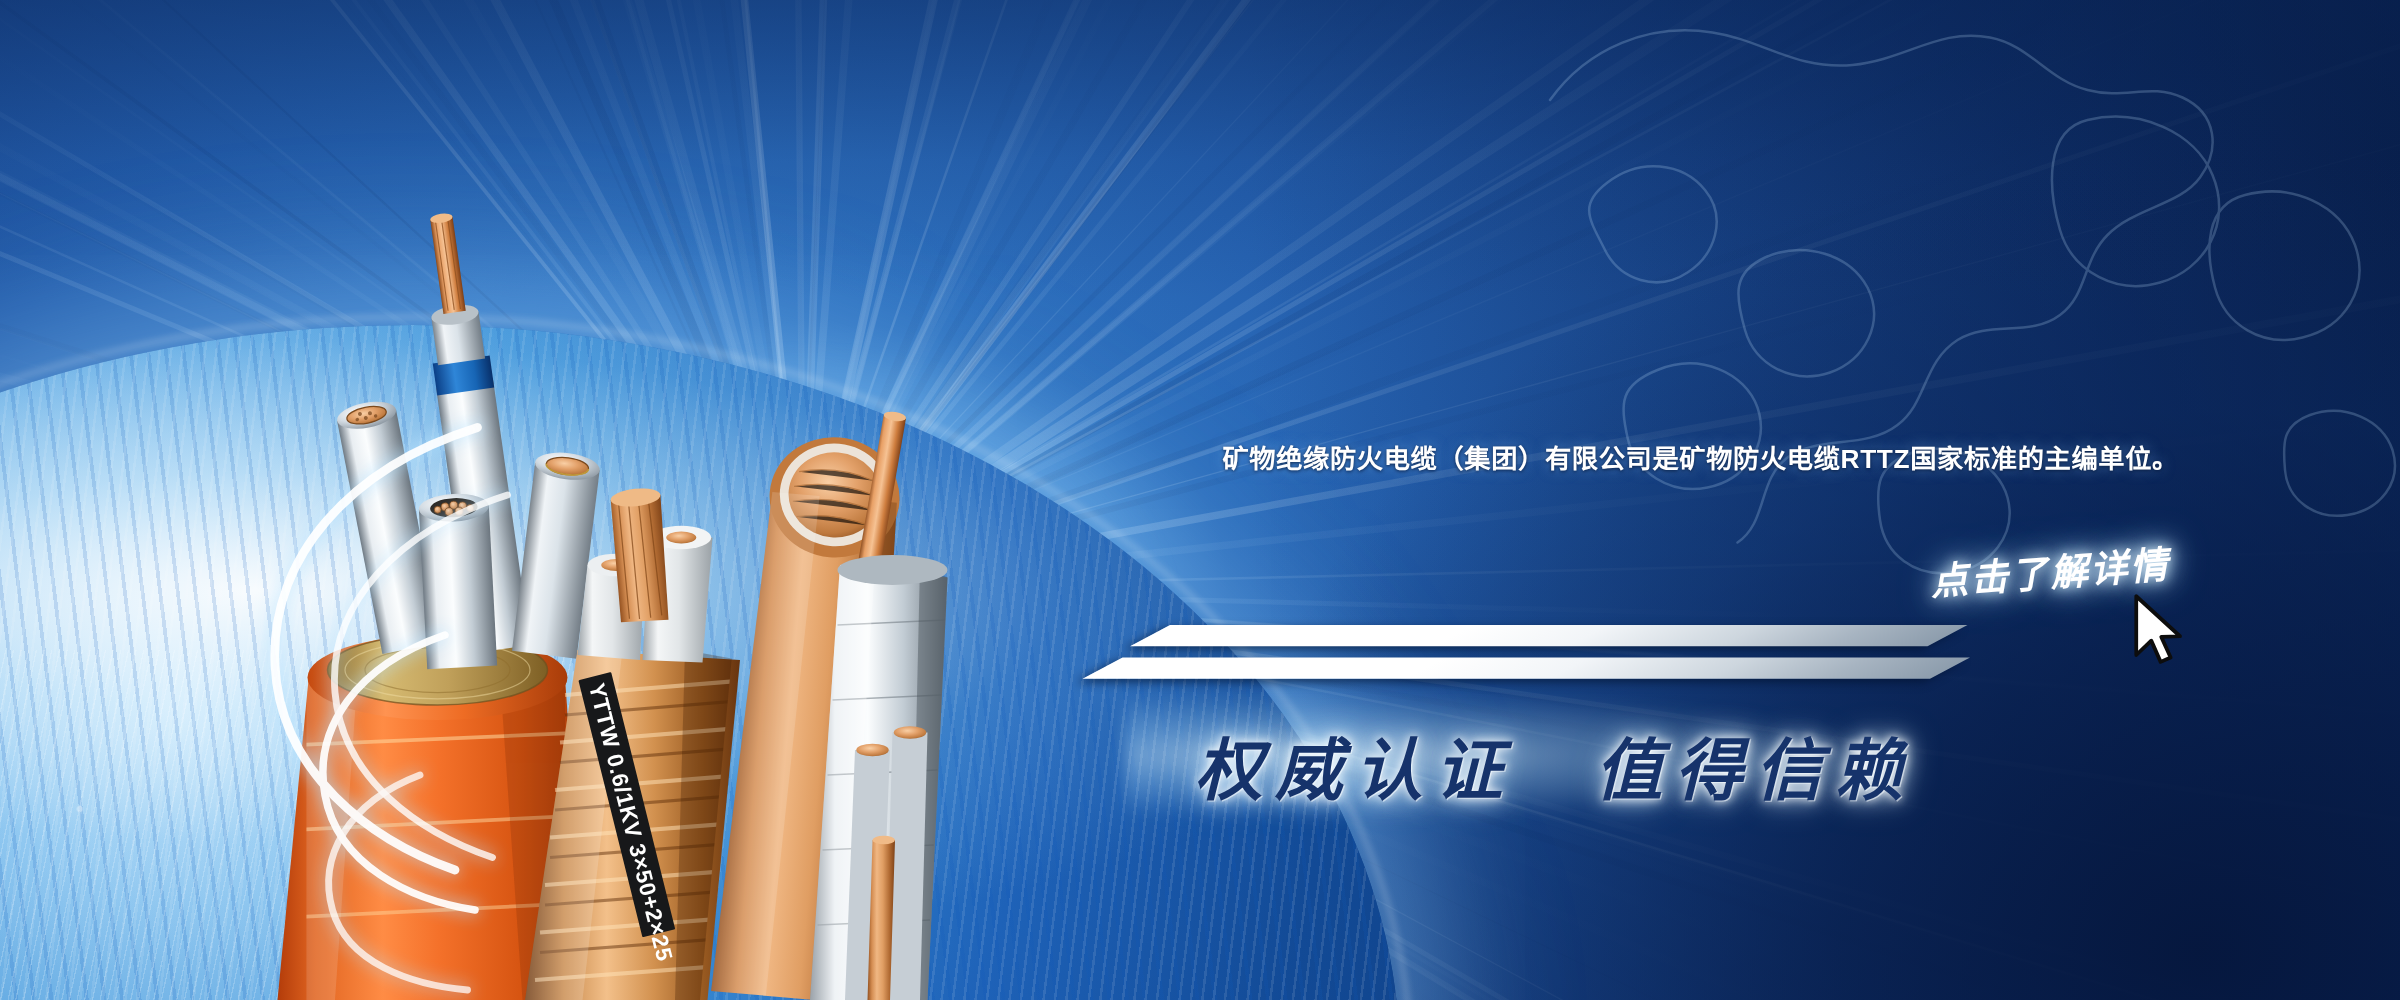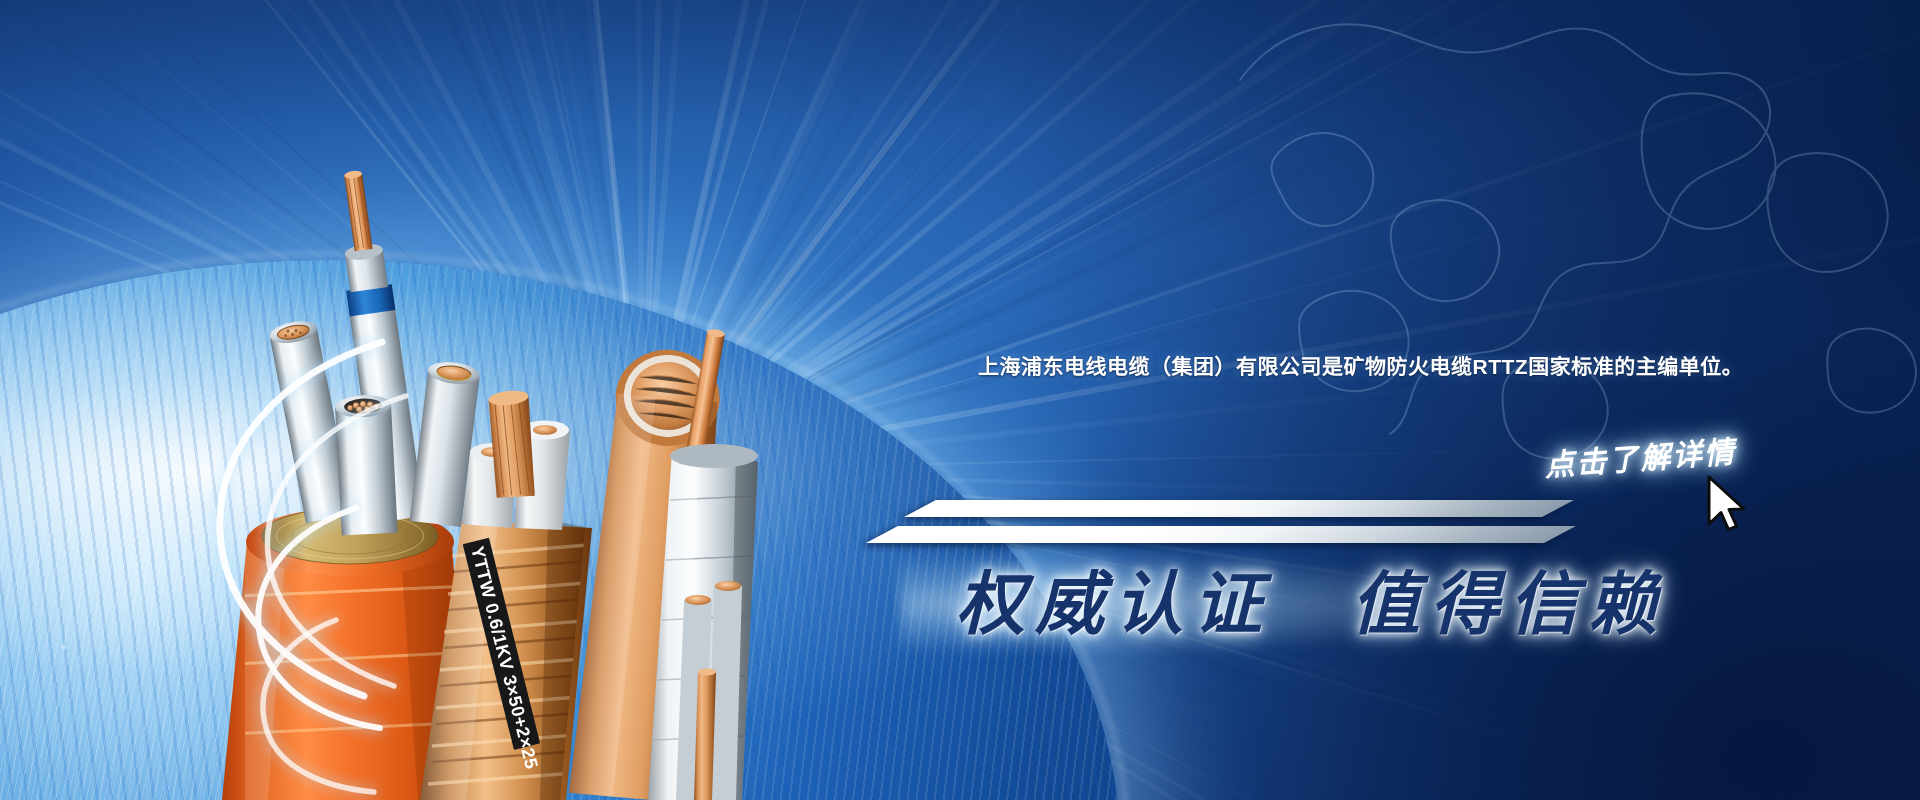--- a/index.html
+++ b/index.html
@@ -205,23 +205,23 @@
     background:linear-gradient(to right,
       #ffffff 0%, #ffffff 38%, #f2f5f8 55%, #cdd6de 74%, #a7b4c1 88%, #8d9dad 100%);
     transform:skewX(-62deg);
     box-shadow:0 3px 5px rgba(2,16,44,.62);
   }
   .bar.top{ left:38px; top:4px; width:638px; }
   .bar.bottom{ left:0px;  top:30px; width:678px; }
 
   .slogan{
     position:absolute;
-    left:-4px; top:212px;
+    left:-4px; top:236px;
     white-space:nowrap;
-    font-size:69px;
+    font-size:54px;
     font-weight:bold;
     font-style:italic;
     letter-spacing:10px;
     font-family:"DejaVu Serif","Liberation Serif",serif;
     color:#16336b;
     text-shadow:
       0 0 8px rgba(255,255,255,.95),
       0 0 16px rgba(228,246,255,.85),
       0 0 26px rgba(190,230,255,.60),
       1px 1px 0 rgba(255,255,255,.55);
@@ -747,21 +747,21 @@
         <path d="M256 96 C168 124, 112 184, 118 254 C124 324, 186 366, 244 386" stroke-width="5.5" opacity=".85"></path>
         <path d="M206 208 C136 232, 100 282, 110 336 C120 392, 178 420, 230 428" stroke-width="6"></path>
         <path d="M186 320 C128 342, 104 386, 116 428 C128 470, 178 488, 224 492" stroke-width="5.5" opacity=".8"></path>
       </g>
     </svg>
   </div>
 
   <div class="copy">
     <div class="slogan-glow"></div>
 
-    <div class="tagline">上海浦东电线电缆（集团）有限公司是矿物防火电缆RTTZ国家标准的主编单位。</div>
+    <div class="tagline">矿物绝缘防火电缆（集团）有限公司是矿物防火电缆RTTZ国家标准的主编单位。</div>
 
 
     <div class="cta">点击了解详情</div>
 
     <div class="bars">
       <div class="bar top"></div>
       <div class="bar bottom"></div>
     </div>
 
     <div class="slogan">权威认证　值得信赖</div>

